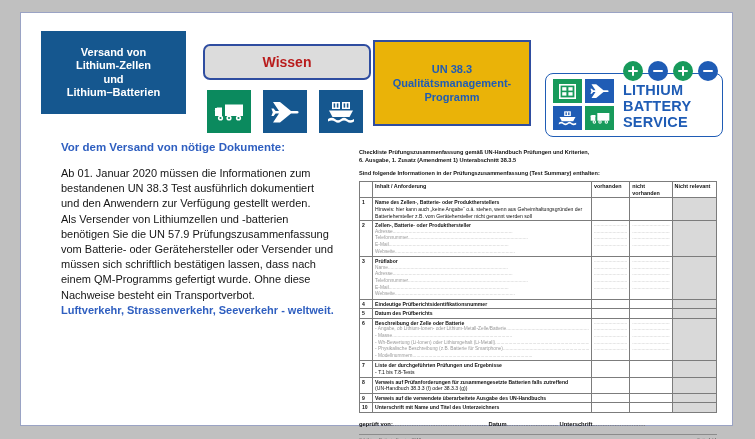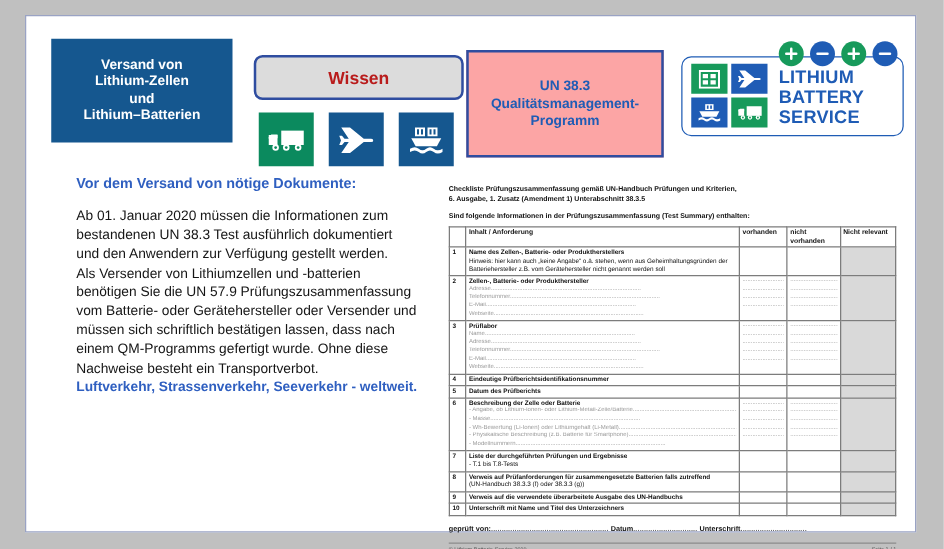--- a/index.html
+++ b/index.html
@@ -34,29 +34,29 @@
 
   .mode-icons{position:absolute;left:186px;top:77px;width:156px;height:43px;}
   .mode-ic{position:absolute;top:0;width:44px;height:43px;display:flex;align-items:center;justify-content:center;}
   .mic-1{left:0;background:#0b8a5e;}
   .mic-2{left:56px;background:#15578f;}
   .mic-3{left:112px;background:#15578f;}
   .mode-ic svg{display:block;}
 
   .un-box{
     position:absolute;left:352px;top:27px;width:158px;height:86px;
-    background:#fca5a5;border:2px solid #2f4da0;
+    background:#eab308;border:2px solid #2f4da0;
     color:#1f5cb5;font-weight:bold;font-size:11px;line-height:14px;
     text-align:center;display:flex;align-items:center;justify-content:center;
     box-sizing:border-box;padding:2px;
   }
   .un-box span{display:block;}
 
   .logo{
-    position:absolute;left:524px;top:18px;width:180px;height:80px;
+    position:absolute;left:524px;top:46px;width:180px;height:80px;
   }
   .logo-frame{
     position:absolute;left:0;top:14px;width:178px;height:64px;
     border:1.5px solid #1f5cb5;border-radius:8px;background:#ffffff;
     box-sizing:border-box;
   }
   .logo-tiles{position:absolute;left:8px;top:20px;width:62px;height:52px;}
   .ltile{position:absolute;width:29px;height:24px;display:flex;align-items:center;justify-content:center;}
   .lt-1{left:0;top:0;background:#179a5b;}
   .lt-2{left:32px;top:0;background:#1f5cb5;}

